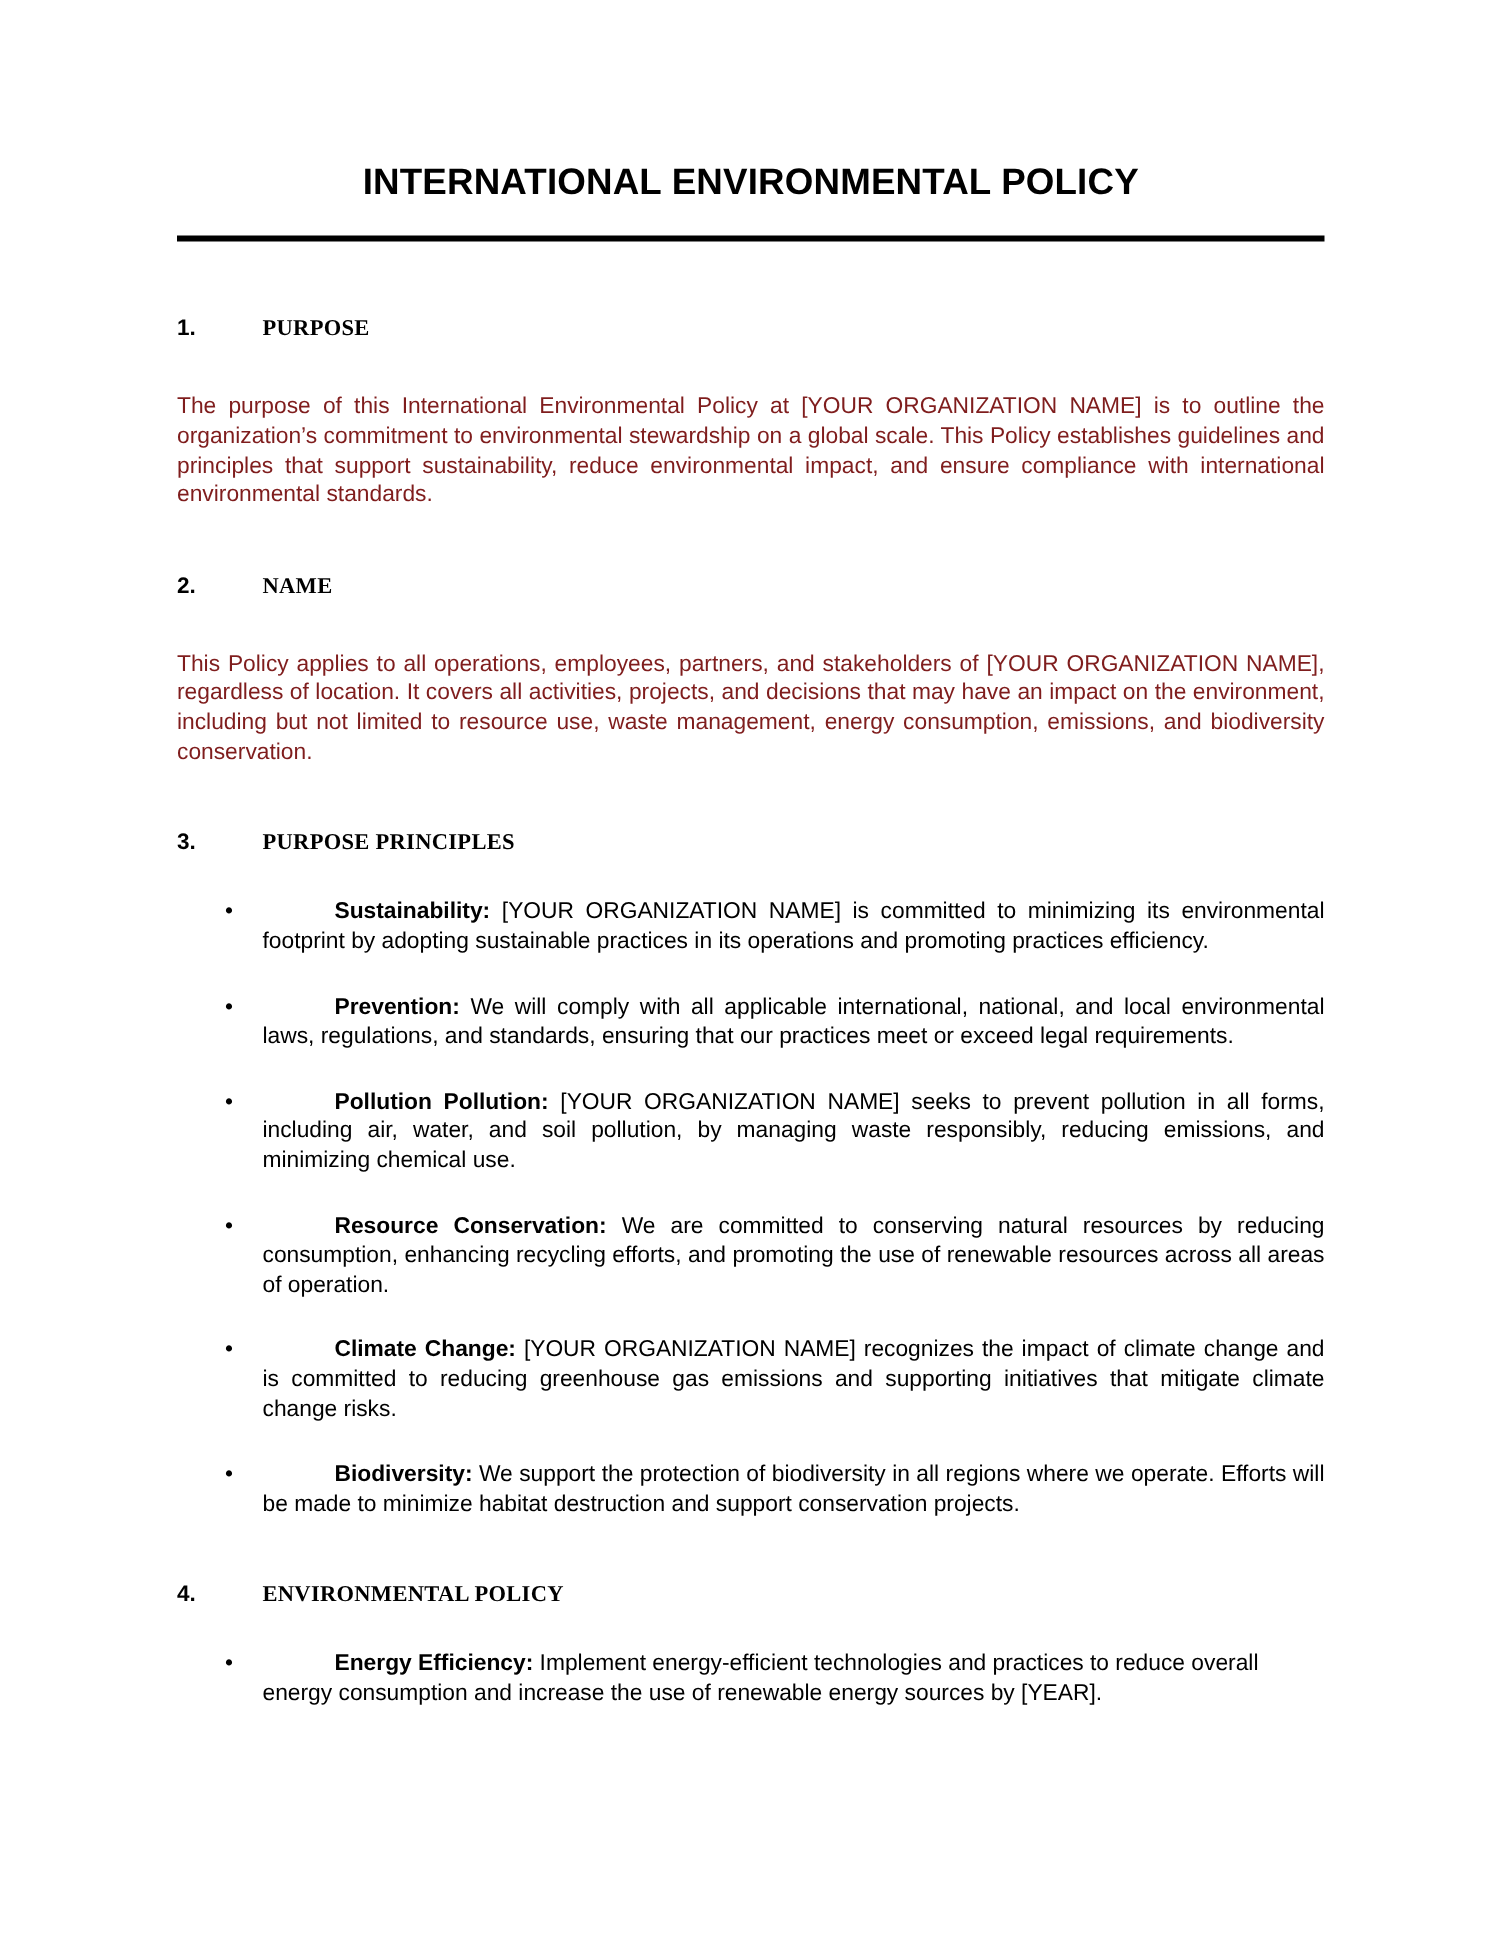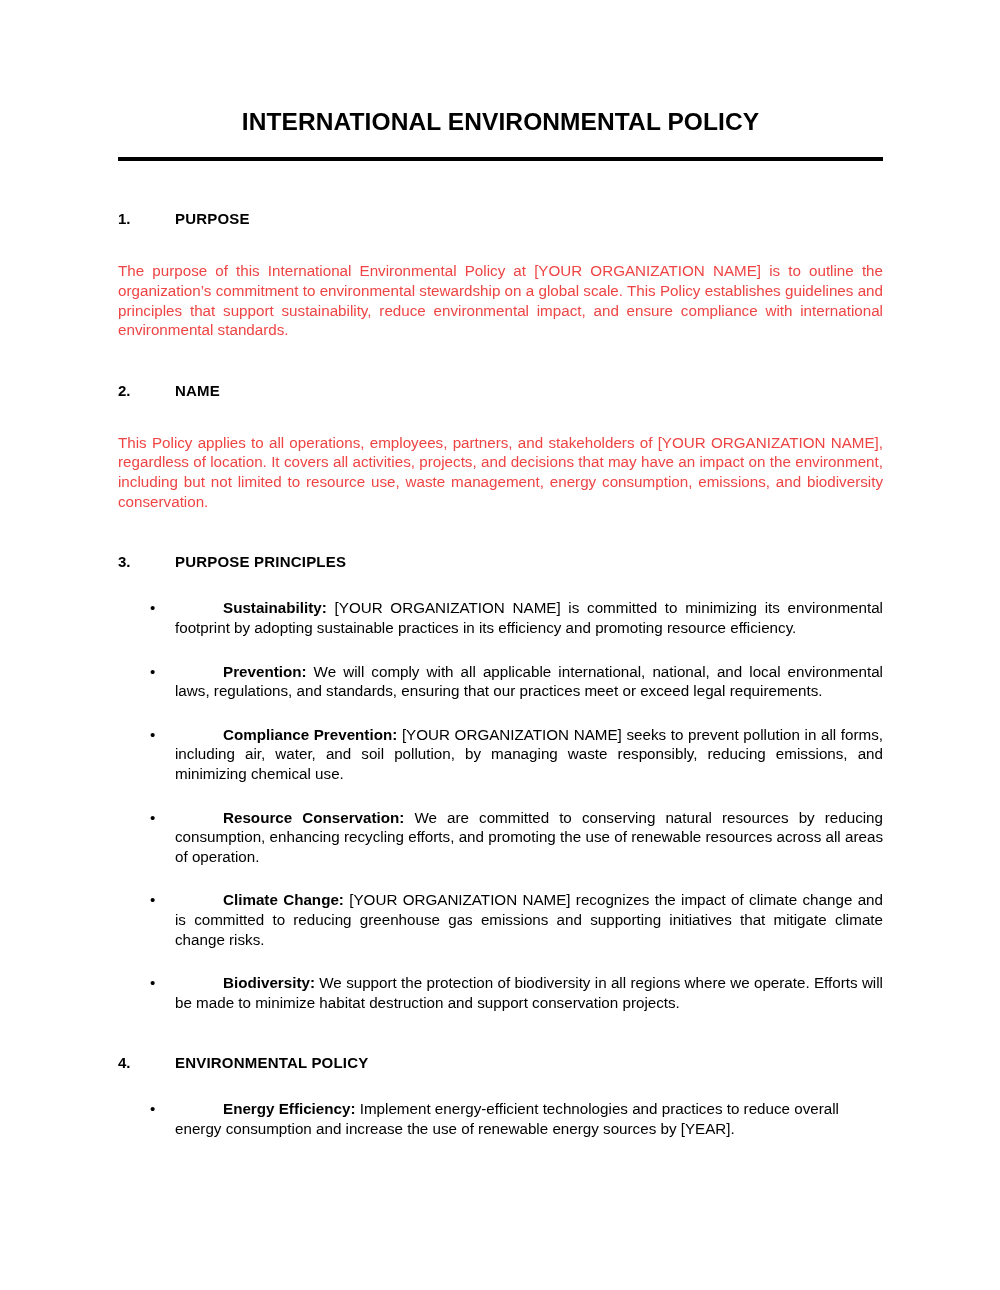--- a/index.html
+++ b/index.html
@@ -55,28 +55,29 @@
     line-height: 1.2;
     color: #000000;
   }
   .section-num {
     width: 57px;
     flex: 0 0 57px;
   }
   .section-title-text {
     flex: 1 1 auto;
     letter-spacing: 0.2px;
+    font-family: Liberation Serif, serif;
   }
 
   .body-para {
     margin: 0;
     font-size: 15.2px;
     line-height: 1.29;
     text-align: justify;
-    color: #ef4444;
+    color: #7f1d1d;
   }
 
   
   .bullet-list {
     margin: 0;
     padding: 0;
     list-style: none;
   }
   .bullet-item {
     position: relative;
@@ -170,33 +171,33 @@
     <div class="section">
       <div class="section-heading">
         <span class="section-num">3.</span>
         <span class="section-title-text">PURPOSE PRINCIPLES</span>
       </div>
       <div class="gap-bullets"></div>
       <ul class="bullet-list">
 
         <li class="bullet-item">
           <span class="bullet-glyph">•</span>
-          <span class="lead-in">Sustainability:</span><span> [YOUR ORGANIZATION NAME] is committed to minimizing its environmental footprint by adopting sustainable practices in its efficiency and promoting resource efficiency.</span>
+          <span class="lead-in">Sustainability:</span><span> [YOUR ORGANIZATION NAME] is committed to minimizing its environmental footprint by adopting sustainable practices in its operations and promoting practices efficiency.</span>
         </li>
         <div class="bullet-sep"></div>
 
         <li class="bullet-item">
           <span class="bullet-glyph">•</span>
           <span class="lead-in">Prevention:</span><span> We will comply with all applicable international, national, and local environmental laws, regulations, and standards, ensuring that our practices meet or exceed legal requirements.</span>
         </li>
         <div class="bullet-sep"></div>
 
         <li class="bullet-item">
           <span class="bullet-glyph">•</span>
-          <span class="lead-in">Compliance Prevention:</span><span> [YOUR ORGANIZATION NAME] seeks to prevent pollution in all forms, including air, water, and soil pollution, by managing waste responsibly, reducing emissions, and minimizing chemical use.</span>
+          <span class="lead-in">Pollution Pollution:</span><span> [YOUR ORGANIZATION NAME] seeks to prevent pollution in all forms, including air, water, and soil pollution, by managing waste responsibly, reducing emissions, and minimizing chemical use.</span>
         </li>
         <div class="bullet-sep"></div>
 
         <li class="bullet-item">
           <span class="bullet-glyph">•</span>
           <span class="lead-in">Resource Conservation:</span><span> We are committed to conserving natural resources by reducing consumption, enhancing recycling efforts, and promoting the use of renewable resources across all areas of operation.</span>
         </li>
         <div class="bullet-sep"></div>
 
         <li class="bullet-item">

